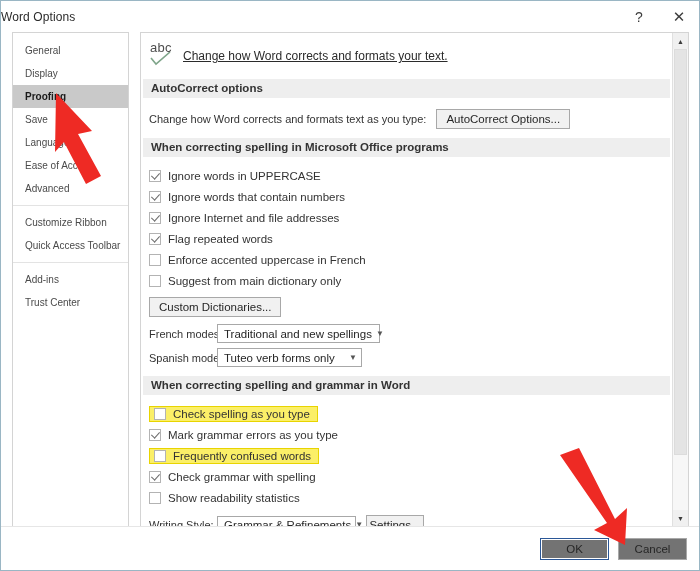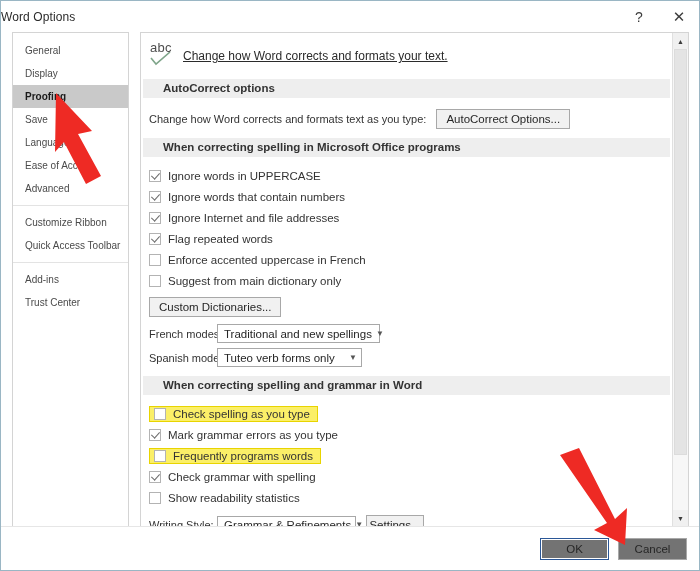--- a/index.html
+++ b/index.html
@@ -151,21 +151,21 @@
   }
 
   
   .band {
     background: #eeeeee;
     height: 19px;
     line-height: 19px;
     font-size: 11.5px;
     font-weight: bold;
     color: #333333;
-    padding-left: 20px;
+    padding-left: 8px;
     margin: 0 2px 0 2px;
     box-sizing: border-box;
   }
 
   .grp { padding: 9px 0 9px 8px; }
 
   .row {
     display: flex;
     align-items: center;
     font-size: 11.5px;
@@ -445,21 +445,21 @@
               <span class="cb-label">Check spelling as you type</span>
             </span>
           </div>
           <div class="row">
             <span class="cb checked"></span>
             <span class="cb-label">Mark grammar errors as you type</span>
           </div>
           <div class="row">
             <span class="hl">
               <span class="cb"></span>
-              <span class="cb-label">Frequently programs words</span>
+              <span class="cb-label">Frequently confused words</span>
             </span>
           </div>
           <div class="row">
             <span class="cb checked"></span>
             <span class="cb-label">Check grammar with spelling</span>
           </div>
           <div class="row">
             <span class="cb"></span>
             <span class="cb-label">Show readability statistics</span>
           </div>

